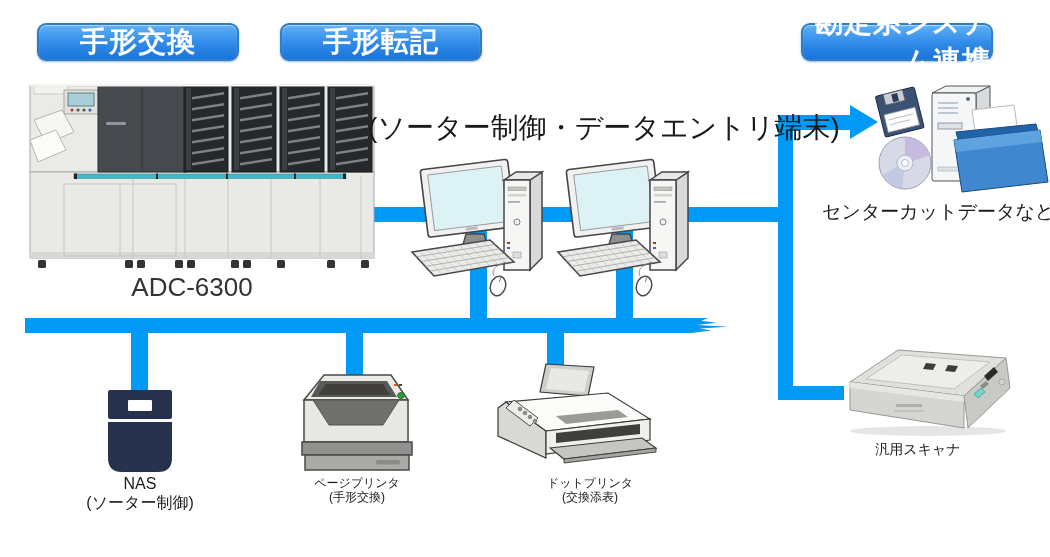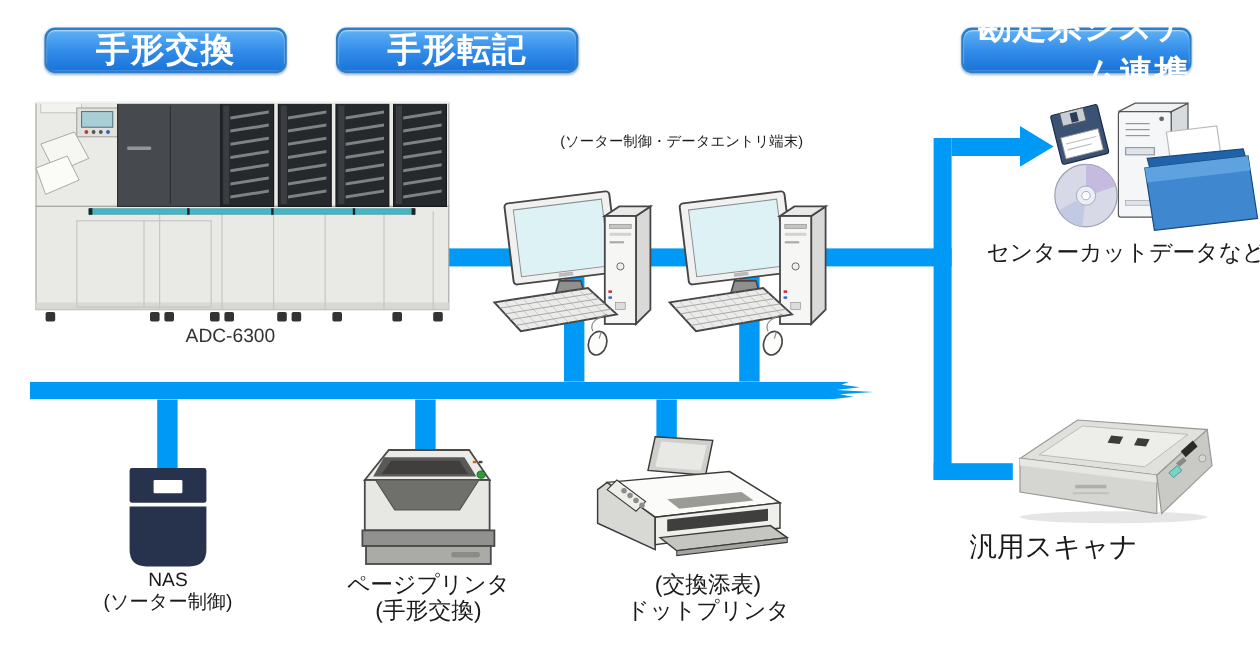--- a/index.html
+++ b/index.html
@@ -7,21 +7,21 @@
     --nas:#27334d; --text:#1a1a1a;
   }
   html,body{margin:0;padding:0;background:#fff;}
   .canvas{position:relative;width:1050px;height:557px;background:#fff;overflow:hidden;
           font-family:"Liberation Sans","DejaVu Sans",sans-serif;}
   .line{position:absolute;background:var(--line);}
   .arrow-head{position:absolute;width:0;height:0;border-top:17px solid transparent;
               border-bottom:17px solid transparent;border-left:28px solid var(--line);}
   .bus-ragged{clip-path:polygon(0% 0%,97.2% 0%,96.2% 18%,98.4% 32%,95.6% 46%,100% 58%,96% 70%,97.6% 84%,94.8% 100%,0% 100%);}
   .dev{position:absolute;}
-  .lbl{position:absolute;color:var(--text);text-align:center;font-size:19px;line-height:1.16;white-space:nowrap;}
+  .lbl{position:absolute;color:var(--text);text-align:center;font-size:12px;line-height:1.16;white-space:nowrap;}
   .badge{position:absolute;display:flex;align-items:center;justify-content:center;color:#fff;
          font-size:28px;font-weight:700;letter-spacing:1px;
          background:linear-gradient(180deg,var(--badge-top) 0%,#2f8ae8 55%,var(--badge-bottom) 100%);
          border:2px solid var(--badge-border);border-radius:9px;box-sizing:border-box;
          box-shadow:inset 0 1px 1px rgba(255,255,255,.55),0 1px 2px rgba(30,90,160,.45);}
 </style>
 </head>
 <body>
 
 <div class="canvas">
@@ -262,30 +262,30 @@
     <polygon points="142,34 152,25 156,30 146,39" fill="#2a2a28"></polygon>
     <polygon points="138,44 144,39 147,42 141,47" fill="#8a8a87"></polygon>
     <polygon points="132,52 139,46 143,50 136,56" fill="#79d2c8" stroke="#3aa096" stroke-width="0.8"></polygon>
     <circle cx="160" cy="40" r="3" fill="#d5d5d2" stroke="#999" stroke-width="0.7"></circle>
   </svg>
 
   <div class="badge" style="left:37px;top:23px;width:202px;height:38px;">手形交換</div>
   <div class="badge" style="left:280px;top:23px;width:202px;height:38px;">手形転記</div>
   <div class="badge" style="left:801px;top:23px;width:192px;height:38px;text-align:right;">勘定系システム連携</div>
 
-  <div class="lbl" style="left:368px;top:112px;width:400px;font-size:12px;">(ソーター制御・データエントリ端末)</div>
-  <div class="lbl" style="left:92px;top:272px;width:200px;font-size:16px;color:#333;">ADC-6300</div>
+  <div class="lbl" style="left:368px;top:112px;width:400px;font-size:28px;">(ソーター制御・データエントリ端末)</div>
+  <div class="lbl" style="left:92px;top:272px;width:200px;font-size:26px;color:#333;">ADC-6300</div>
   <div class="lbl" style="left:822px;top:201px;width:232px;font-size:19px;">センターカットデータなど</div>
-  <div class="lbl" style="left:788px;top:442px;width:180px;font-size:23px;">汎用スキャナ</div>
+  <div class="lbl" style="left:828px;top:442px;width:180px;font-size:14px;font-family:Liberation Mono, monospace;">汎用スキャナ</div>
   <div class="lbl" style="left:60px;top:475px;width:160px;font-size:16px;">
     <div>NAS</div>
     <div>(ソーター制御)</div>
   </div>
   <div class="lbl" style="left:277px;top:477px;width:160px;">
     <div>ページプリンタ</div>
     <div>(手形交換)</div>
   </div>
   <div class="lbl" style="left:510px;top:477px;width:160px;">
+    <div>ドットプリンタ</div>
     <div>(交換添表)</div>
-    <div>ドットプリンタ</div>
   </div>
 
 </div>
 
 </body></html>

